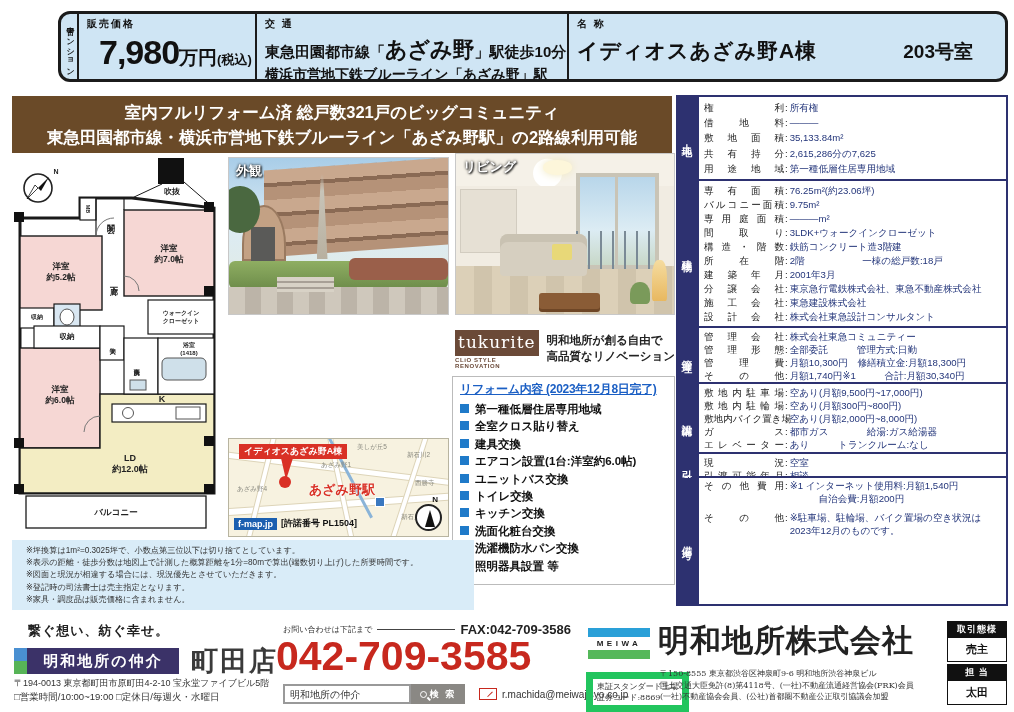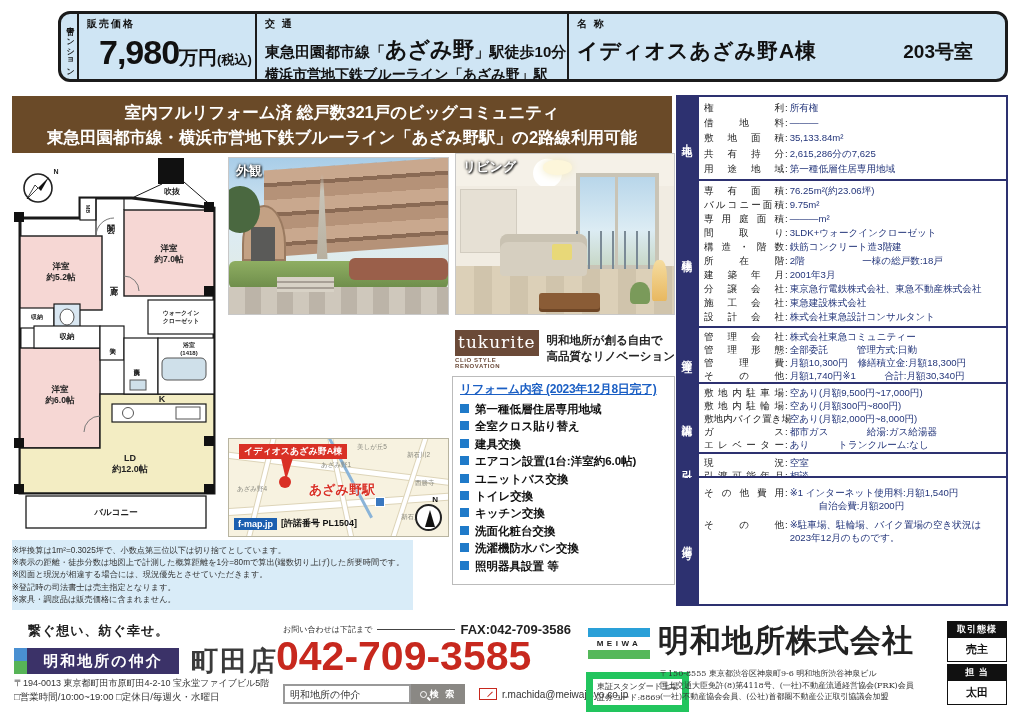--- a/index.html
+++ b/index.html
@@ -86,37 +86,37 @@
   .tuku-tag { margin-left:8px; font-size:11.5px; font-weight:bold; color:#222; line-height:16px; padding-top:2px; white-space:nowrap; }
 
   .reno { position:absolute; left:452px; top:376px; width:223px; height:209px; background:#fff;
     border:1px solid #bbb; padding:4px 7px; }
   .reno-title { color:#1b5fc4; font-weight:bold; font-size:12px; text-decoration:underline;
     letter-spacing:-0.3px; margin-bottom:3px; white-space:nowrap; }
   .reno-item { font-size:11.5px; font-weight:bold; color:#111; line-height:17.4px; white-space:nowrap; }
   .reno-item .sq { display:inline-block; width:9px; height:9px; background:#1f7ac9; margin-right:6px; }
 
   
-  .notes { position:absolute; left:12px; top:540px; width:401px; height:70px; background:#d9ecf8; padding:5px 0; }
+  .notes { position:absolute; left:12px; top:540px; width:462px; height:70px; background:#d9ecf8; padding:5px 14px; }
   .note-line { font-size:8.2px; color:#333; line-height:12.2px; white-space:nowrap; }
 
   
   .details { position:absolute; left:676px; top:95px; width:332px; height:511px; border:2.5px solid #2d3170;
     background:#fff; display:flex; flex-direction:column; }
   .sec { display:flex; border-bottom:2px solid #2d3170; }
   .sec:last-child { border-bottom:none; flex:1; }
   .sec-label { width:21px; background:#2d3170; color:#fff; display:flex; align-items:center; justify-content:center; border-right:2px solid #2d3170; }
   .sec-label span { writing-mode:vertical-rl; font-size:10.5px; font-weight:bold; letter-spacing:3px; }
   .sec-body { flex:1; padding:2px 5px; display:flex; flex-direction:column; justify-content:space-evenly; overflow:hidden; }
   .addr-line { font-size:11.5px; font-weight:bold; color:#222; letter-spacing:0.5px; }
   .drow { display:flex; font-size:9.6px; line-height:13px; }
   .drow .k { width:80px; flex:none; color:#222; text-align:justify; text-align-last:justify; white-space:nowrap; }
   .drow .colon::before { content:":"; color:#222; margin:0 2px 0 1px; }
   .drow .v { flex:1; color:#23357a; white-space:pre-line; }
-  .sec-biko .sec-body { justify-content:flex-start; padding-top:8px;border-radius:13px; }
+  .sec-biko .sec-body { justify-content:flex-start; padding-top:1px;border-radius:13px; }
   .sec-biko .drow { margin-bottom:6px; }
 
   
   .catch { position:absolute; left:28px; top:622px; font-family:"DejaVu Serif","Liberation Serif",serif;
     font-weight:bold; font-size:13px; color:#222; letter-spacing:1px; }
   .store-row { position:absolute; left:14px; top:643px; display:flex; align-items:center; }
   .sq2 { width:13px; height:26px; display:flex; flex-direction:column; }
   .sq2 .b { flex:1; background:#4a90d2; } .sq2 .g { flex:1; background:#57b457; }
   .store-brand { background:#3b3268; color:#fff; font-weight:bold; font-size:15px; width:152px; height:26px;
     text-align:center; line-height:26px; letter-spacing:2px; }

